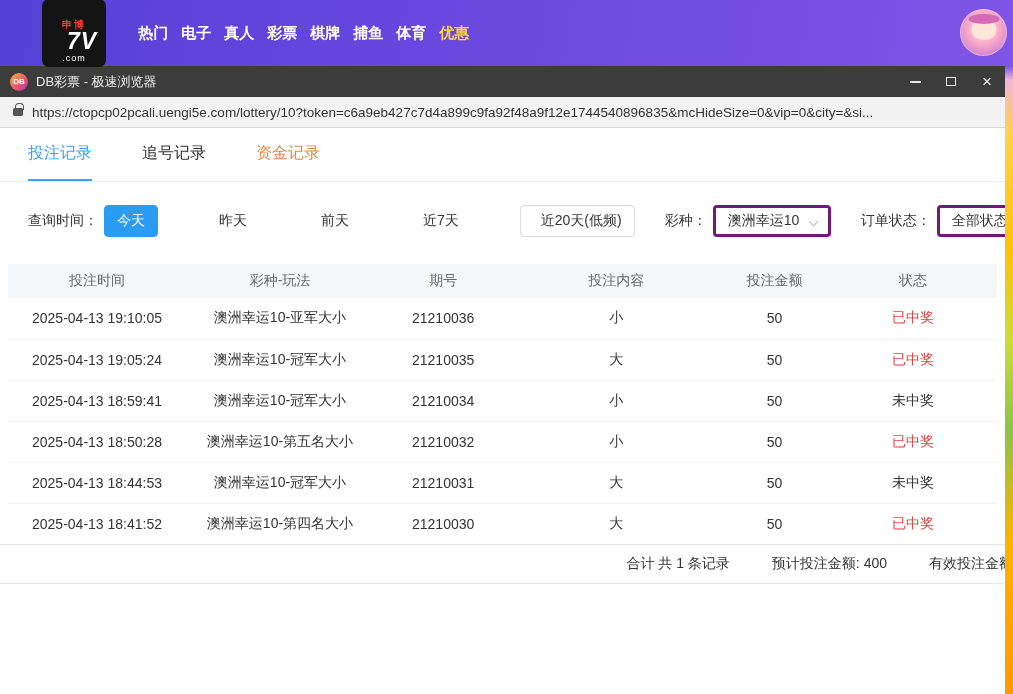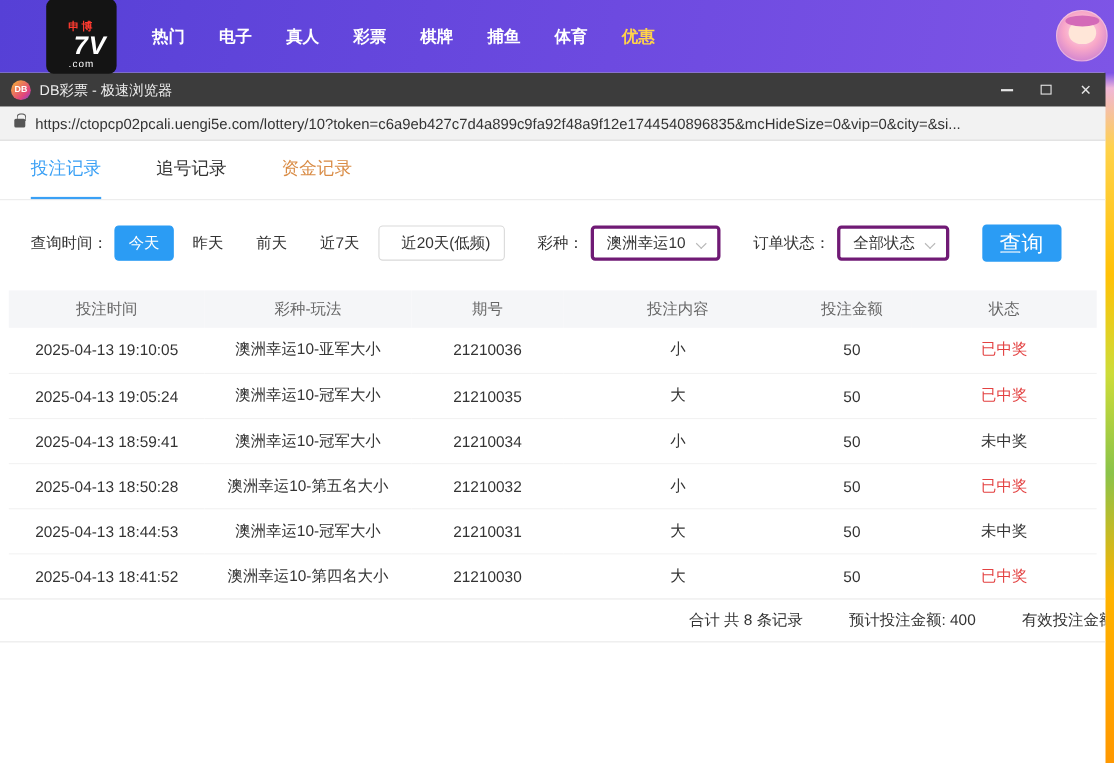--- a/index.html
+++ b/index.html
@@ -23,21 +23,21 @@
     background:linear-gradient(100deg,#5640d6 0%,#6d4ae0 55%,#7e55e6 100%);
     display:flex; align-items:center;
   }
   .logo {
     margin-left:42px; background:#141414; border-radius:7px; padding:21px 9px 4px;
     display:flex; flex-direction:column; line-height:1; align-items:center;
   }
   .logo-badge { color:#ff3b30; font-size:10px; font-weight:bold; letter-spacing:2px; }
   .logo-title { color:#fff; font-size:23px; font-weight:900; font-style:italic; letter-spacing:1px;margin-left:16px; }
   .logo-suffix { color:#fff; font-size:9px; letter-spacing:1px; margin-top:1px; }
-  .nav-items { display:flex; margin-left:32px; gap:31px; }
+  .nav-items { display:flex; margin-left:32px; gap:13px; }
   .nav-item { color:#fff; font-size:15px; font-weight:bold; cursor:pointer; white-space:nowrap; }
   .nav-item.highlight { color:#ffd24a; }
   .avatar {
     position:absolute; right:6px; top:9px; width:47px; height:47px; border-radius:50%;
     background:radial-gradient(circle at 50% 40%,#ffe3ec 0%,#f8a8c8 45%,#b76bd6 100%);
     overflow:hidden; cursor:pointer; box-shadow:0 0 0 1px rgba(255,255,255,.35) inset;
   }
   .avatar::before {
     content:""; position:absolute; left:50%; top:10px; transform:translateX(-50%);
     width:25px; height:21px; border-radius:50% 50% 46% 46%; background:#ffe6d8;
@@ -79,21 +79,21 @@
   
   .page { position:absolute; top:128px; left:0; width:1005px; height:566px; background:#fff; z-index:2; overflow:hidden; }
 
   .tabs { height:54px; display:flex; align-items:stretch; padding-left:28px; gap:50px; border-bottom:1px solid #ebebeb; }
   .tab { font-size:16px; color:#333; display:flex; align-items:center; border-bottom:2px solid transparent; cursor:pointer; }
   .tab.active { color:#3aa0f5; border-bottom-color:#3aa0f5; }
   .tab.accent { color:#d98c46; }
 
   .filters { margin:22px 0 0 28px; display:flex; align-items:center; font-size:14px; color:#333; }
   .filter-label { margin-right:6px; white-space:nowrap; }
-  .time-options { display:flex; align-items:center; margin-right:26px; }
+  .time-options { display:flex; align-items:center; margin-right:26px;gap:44px; }
   .time-btn {
     height:32px; padding:0 12px; margin-right:4px; background:#fff; color:#333;
     border:1px solid transparent; border-radius:4px; font-size:14px; cursor:pointer; white-space:nowrap;
   }
   .time-btn.active { background:#2b9cf4; border-color:#2b9cf4; color:#fff; }
   .time-btn.boxed { border-color:#d9d9d9;padding-left:20px; }
   .select {
     position:relative; height:32px; border:3px solid #701a75; border-radius:4px;
     display:flex; align-items:center; padding:0 28px 0 12px; color:#333; cursor:pointer; white-space:nowrap;
   }
@@ -260,18 +260,18 @@
           <td>澳洲幸运10-第四名大小</td>
           <td>21210030</td>
           <td>大</td>
           <td>50</td>
           <td style="color: rgb(227, 66, 66);">已中奖</td>
         </tr>
       </tbody>
   </table>
 
   <div class="table-footer">
-    <span>合计 共 8 条记录</span>
+    <span>合计 共 1 条记录</span>
     <span>预计投注金额: 400</span>
     <span class="clip-last">有效投注金额</span>
   </div>
 
 </div>
 
 </body></html>

